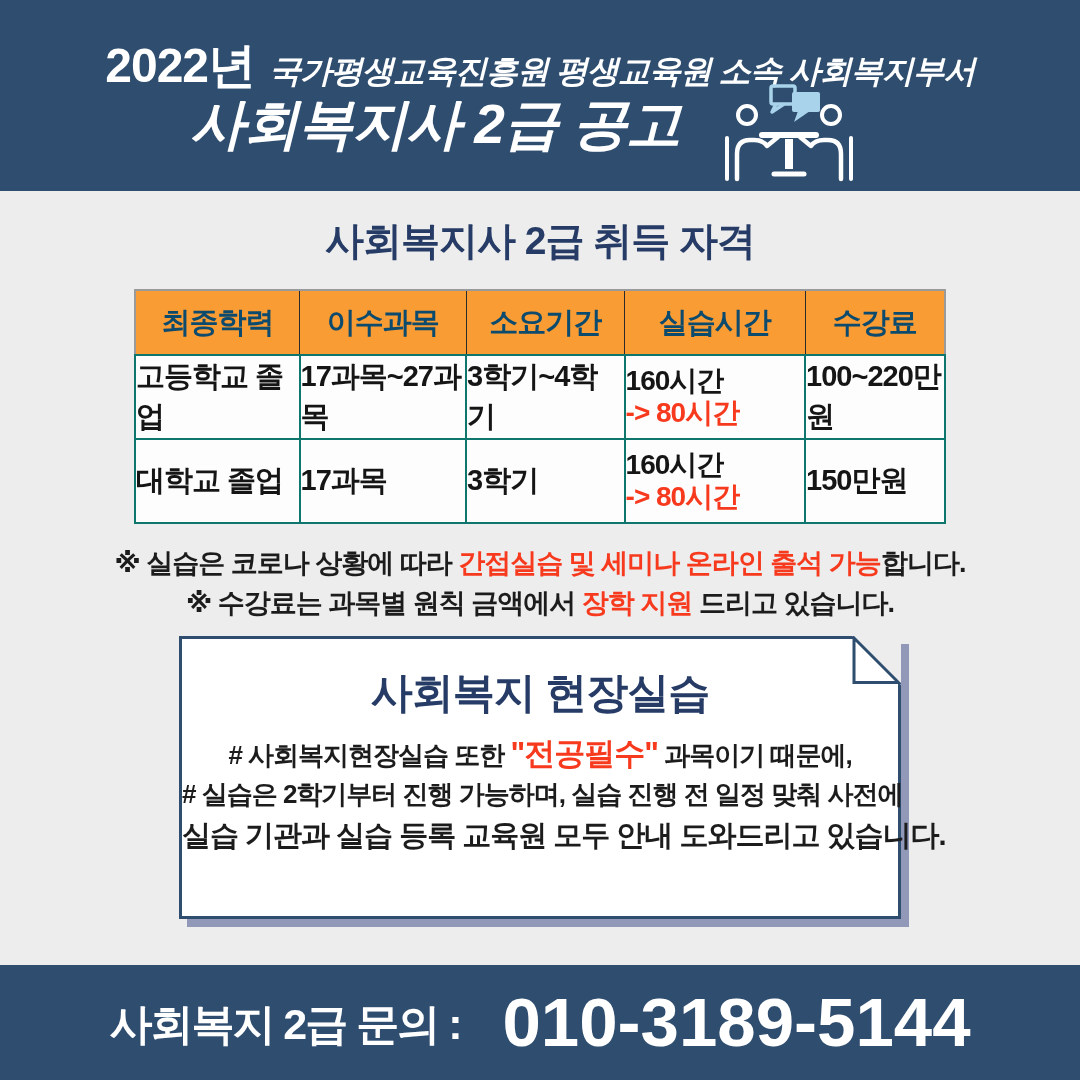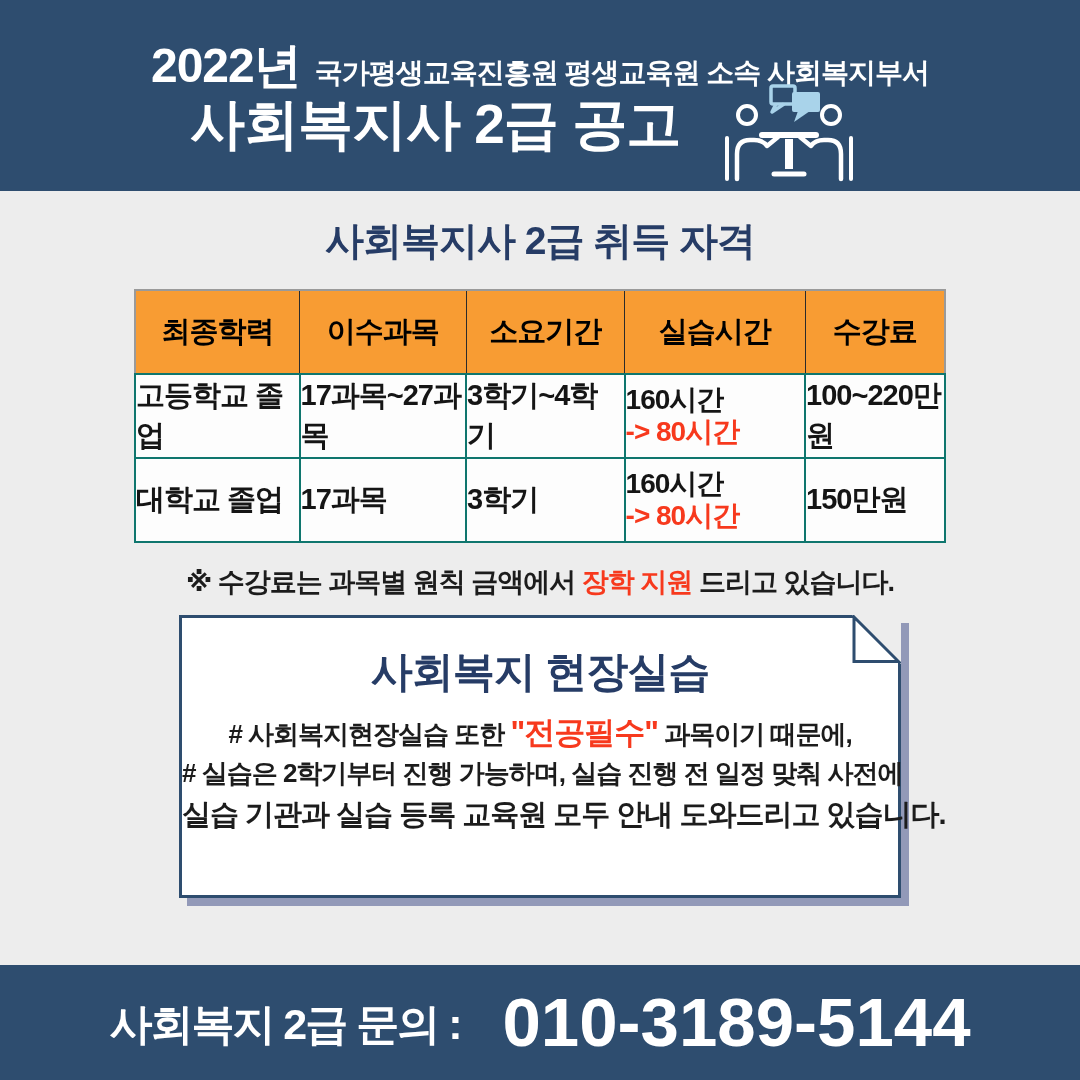--- a/index.html
+++ b/index.html
@@ -13,38 +13,38 @@
   .header{
     position:absolute; top:0; left:0; width:1080px; height:191px;
     background:#2e4d6f; color:#fff;
   }
   .header-line1{
     position:absolute; top:34px; left:0; width:100%;
     display:flex; justify-content:center; align-items:baseline; gap:14px;
     white-space:nowrap;
   }
   .header-year{ font-size:48px; font-weight:800; letter-spacing:-1px; }
-  .header-subtitle{ font-size:28px; font-weight:700; letter-spacing:-1px; }
+  .header-subtitle{ font-size:32px; font-weight:700; letter-spacing:-1px;font-style:italic; }
   .header-title{
     position:absolute; top:88px; left:190px;
-    font-size:55px; font-weight:800; letter-spacing:-1px; white-space:nowrap;
+    font-size:55px; font-weight:800; letter-spacing:-1px; white-space:nowrap;font-style:italic;
   }
   .meeting-icon{ position:absolute; top:82px; left:718px; }
   
   .main{ position:absolute; top:183px; left:0; width:1080px; height:774px; }
   .section-title{
     margin-top:31px; text-align:center;
     font-size:39px; font-weight:800; letter-spacing:-1px; color:#263c66;
   }
   table.qual-table{
     width:812px; margin:21px auto 0; border-collapse:collapse;
     border:2px solid #9a9a9a; background:#fff;
   }
   .qual-table th{
-    height:84px; background:#f89c33; color:#000000;
+    height:65px; background:#f89c33; color:#0c4a6e;
     font-size:29px; font-weight:700; letter-spacing:-1px;
     border:1px solid #2b2b2b; border-top:none;font-family:Liberation Mono, monospace;
   }
   .qual-table td{
     height:84px; text-align:left; vertical-align:middle;
     font-size:29px; font-weight:600; letter-spacing:-1px; color:#151515;
     border:2px solid #0f766e; background:#fdfdfd;
   }
   .qual-table .col-edu{width:165px}.qual-table .col-course{width:167px}
   .qual-table .col-dur{width:159px}.qual-table .col-prac{width:181px}
@@ -153,20 +153,23 @@
             <div>160시간</div>
             <div class="red">-&gt; 80시간</div>
           </td>
           <td>150만원</td>
         </tr>
       </tbody>
     </table>
 
     <div class="notes">
       <p class="note">
+        <span>※ 실습은 코로나 상황에 따라 </span><span class="red">간접실습 및 세미나 온라인 출석 가능</span><span>합니다.</span>
+      </p>
+      <p class="note">
         <span>※ 수강료는 과목별 원칙 금액에서 </span><span class="red">장학 지원</span><span> 드리고 있습니다.</span>
       </p>
     </div>
 
     <section class="card">
       <svg class="fold" width="49" height="49" viewBox="0 0 49 49">
         <polygon points="0,0 49,0 49,49" fill="#ededed"></polygon>
         <polygon points="2,2 46.5,46.5 2,46.5" fill="#ffffff" stroke="#2e4d6f" stroke-width="3" stroke-linejoin="miter"></polygon>
       </svg>
       <h3 class="card-title">사회복지 현장실습</h3>

